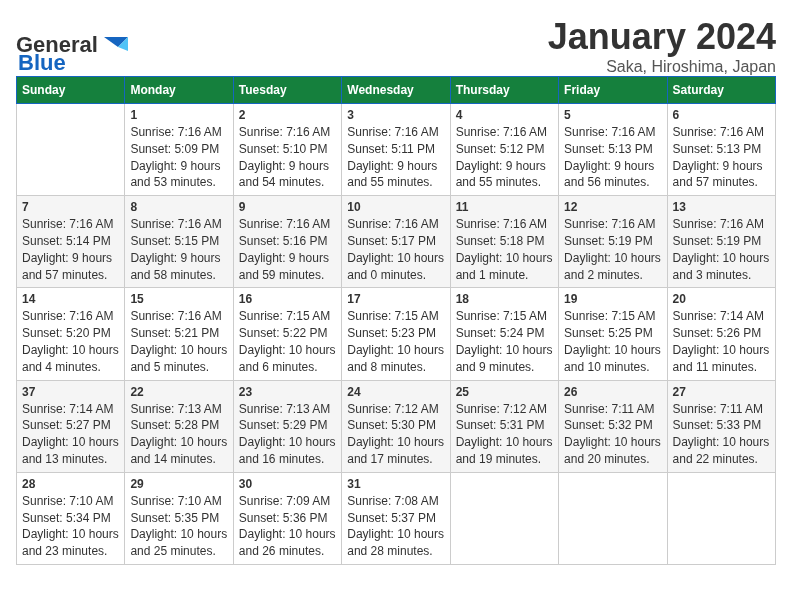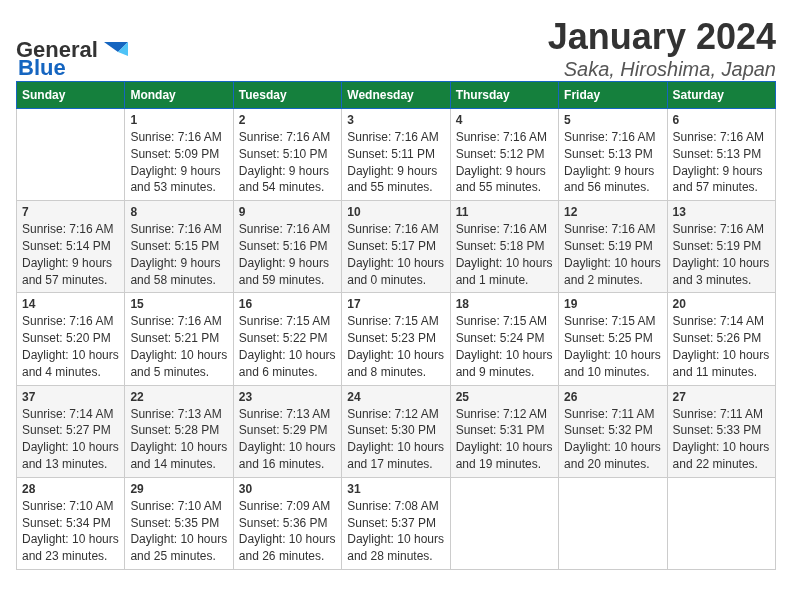--- a/index.html
+++ b/index.html
@@ -22,23 +22,22 @@
     }
     .title-block {
       text-align: right;
     }
     .title-block .month-year {
       font-size: 36px;
       font-weight: bold;
       color: #333;
     }
     .title-block .location {
-      font-size: 20px;
+      font-size: 16px;
       color: #555;
-      font-style: italic;
     }
     .calendar {
       width: 100%;
       border-collapse: collapse;
       font-size: 11px;
     }
     .calendar th {
       background: #15803d;
       color: #fff;
       text-align: left;

